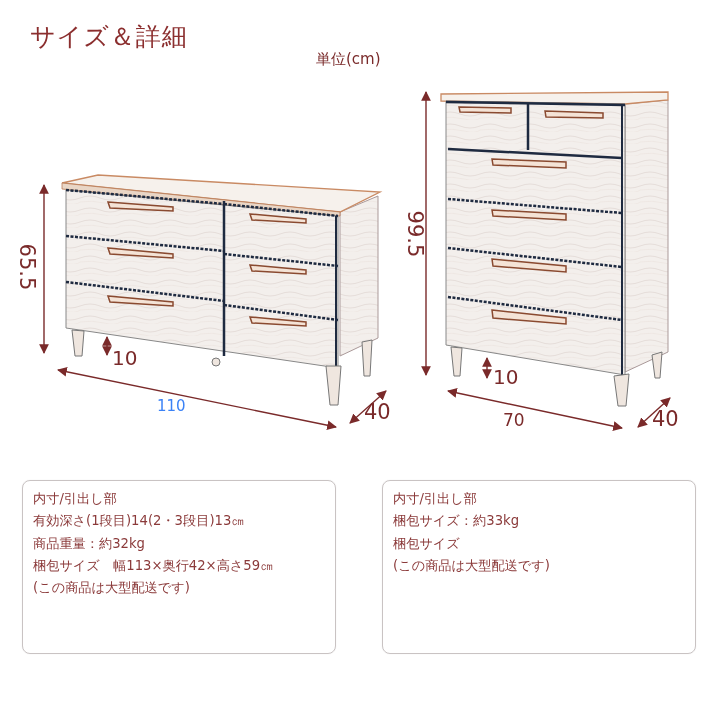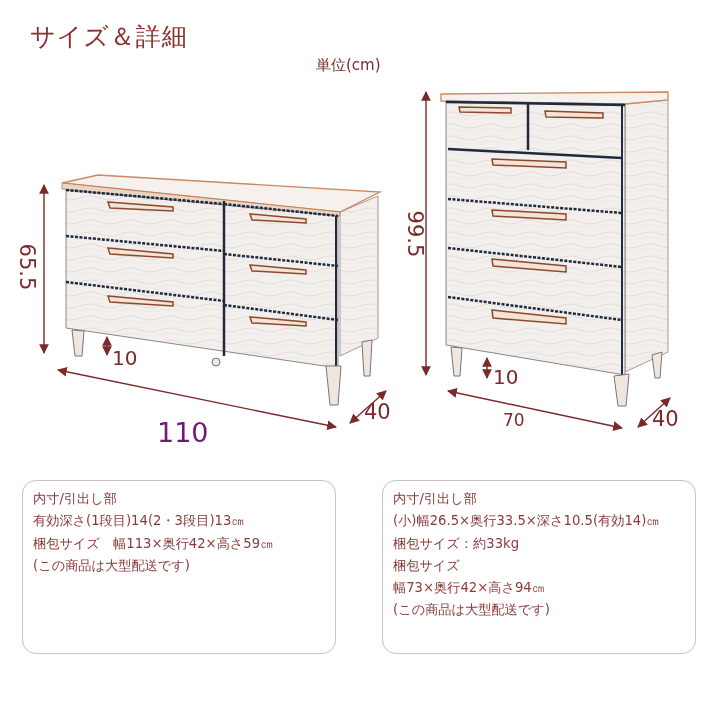--- a/index.html
+++ b/index.html
@@ -1,20 +1,20 @@
 <!DOCTYPE html>
 <html><head>
 <meta charset="utf-8">
 <style>
   html,body{margin:0;padding:0;background:#fff;}
   body{width:713px;height:713px;position:relative;overflow:hidden;font-family:"DejaVu Sans",sans-serif;color:#7a2a2a;}
   .title{position:absolute;left:30px;top:20px;font-size:25px;color:#8b2e2e;letter-spacing:1px;}
-  .unit{position:absolute;left:316px;top:56px;font-size:15px;color:#7a2a2a;}
+  .unit{position:absolute;left:316px;top:50px;font-size:15px;color:#7a2a2a;}
   svg.drawing{position:absolute;left:0;top:0;}
-  .infobox{position:absolute;top:480px;border:1.5px solid #c9c3c3;border-radius:14px;box-shadow:0 0 1px #ddd;padding:7px 10px 16px 10px;box-sizing:border-box;height:174px;}
+  .infobox{position:absolute;top:480px;border:1.5px solid #c9c3c3;border-radius:8px;box-shadow:0 0 1px #ddd;padding:7px 10px 16px 10px;box-sizing:border-box;height:174px;}
   .infobox.left{left:22px;width:314px;}
   .infobox.right{left:382px;width:314px;}
   .infobox .line{font-size:13.2px;line-height:22.3px;color:#8b3a3a;white-space:nowrap;}
 </style>
 </head>
 <body>
 
 <div class="title">サイズ＆詳細</div>
 <div class="unit">単位(cm)</div>
 
@@ -106,35 +106,34 @@
 
     <line x1="426" y1="92" x2="426" y2="375" stroke="#7a2a2a" stroke-width="1.4" marker-start="url(#arr)" marker-end="url(#arr)"></line>
     <line x1="487" y1="358" x2="487" y2="378" stroke="#7a2a2a" stroke-width="1.4" marker-start="url(#arr)" marker-end="url(#arr)"></line>
     <line x1="448" y1="391" x2="622" y2="428" stroke="#7a2a2a" stroke-width="1.4" marker-start="url(#arr)" marker-end="url(#arr)"></line>
     <line x1="638" y1="427" x2="670" y2="398" stroke="#7a2a2a" stroke-width="1.4" marker-start="url(#arr)" marker-end="url(#arr)"></line>
   </g>
 </svg>
 
 <div style="position:absolute;left:4px;top:255px;font-size:21px;transform:rotate(90deg);transform-origin:center;color:#7a2a2a;">65.5</div>
 <div style="position:absolute;left:112px;top:346px;font-size:20px;color:#7a2a2a;">10</div>
-<div style="position:absolute;left:157px;top:397px;font-size:27px;color:#701a75;margin-top:20px;">110</div>
+<div style="position:absolute;left:157px;top:397px;font-size:15px;color:#3b82f6;">110</div>
 <div style="position:absolute;left:364px;top:400px;font-size:21px;color:#7a2a2a;">40</div>
 
 <div style="position:absolute;left:392px;top:222px;font-size:21px;transform:rotate(90deg);transform-origin:center;color:#7a2a2a;">99.5</div>
 <div style="position:absolute;left:493px;top:365px;font-size:20px;color:#7a2a2a;">10</div>
 <div style="position:absolute;left:503px;top:410px;font-size:17px;color:#7a2a2a;">70</div>
 <div style="position:absolute;left:652px;top:407px;font-size:21px;color:#7a2a2a;">40</div>
 
 <div class="infobox left">
   <div class="line">内寸/引出し部</div>
   <div class="line">有効深さ(1段目)14(2・3段目)13㎝</div>
+  <div class="line">商品重量：約32kg</div>
   <div class="line">梱包サイズ　幅113×奥行42×高さ59㎝</div>
   <div class="line">(この商品は大型配送です)</div>
 </div>
 
 <div class="infobox right">
   <div class="line">内寸/引出し部</div>
-  <div class="line">(小)幅26.5×奥行33.5×深さ10.5(有効14)㎝</div>
   <div class="line">梱包サイズ：約33kg</div>
   <div class="line">梱包サイズ</div>
-  <div class="line">幅73×奥行42×高さ94㎝</div>
   <div class="line">(この商品は大型配送です)</div>
 </div>
 
 </body></html>

